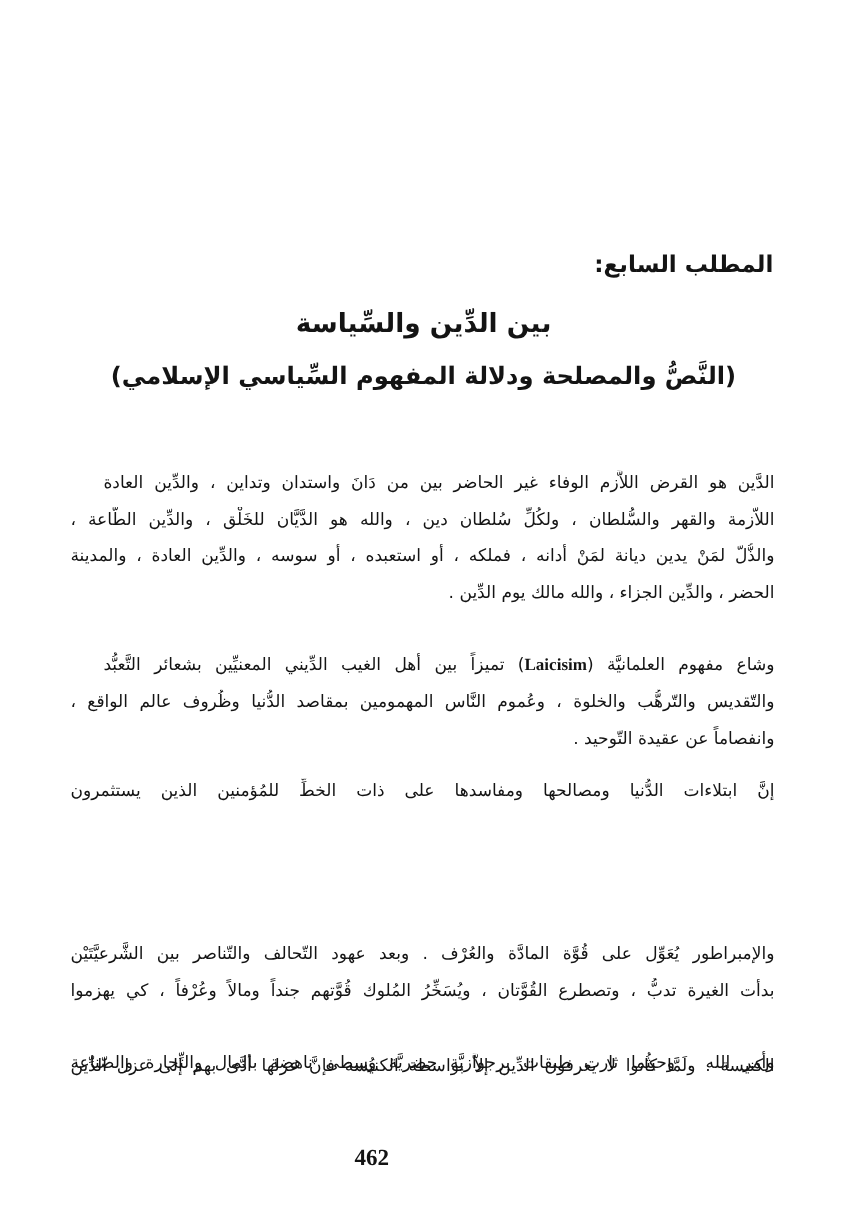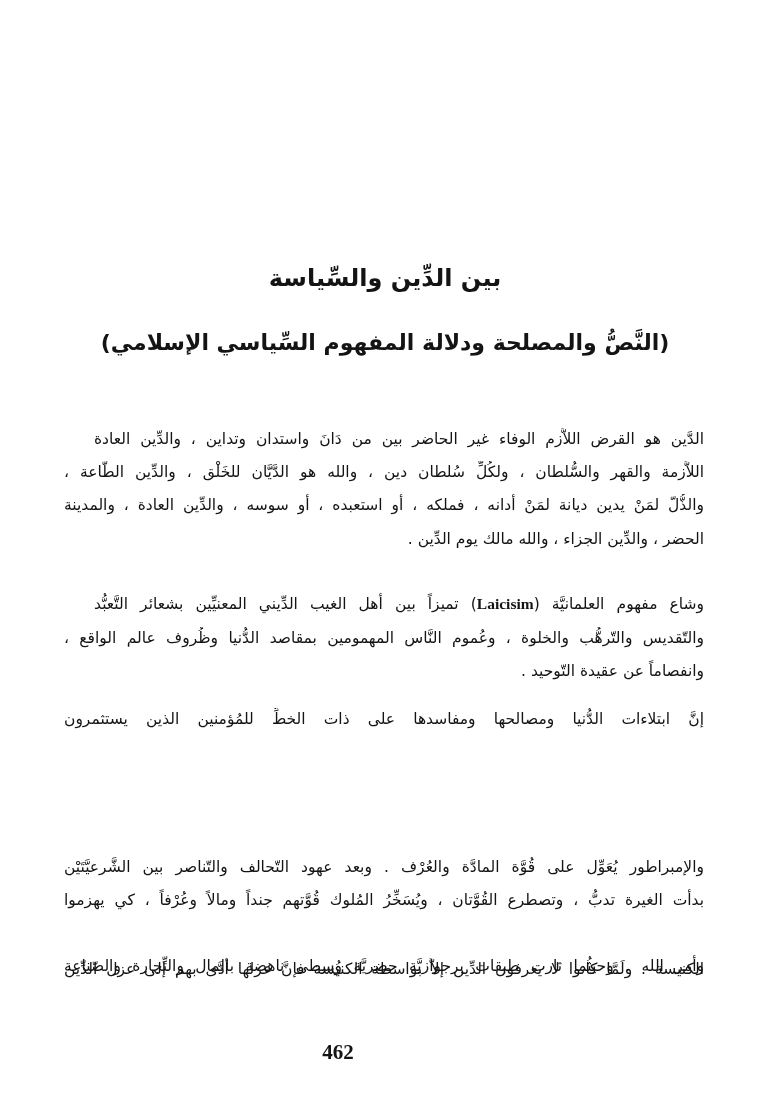--- a/index.html
+++ b/index.html
@@ -6,21 +6,21 @@
     body {
       width: 770px; height: 1115px; position: relative; overflow: hidden;
       font-family: "DejaVu Sans", sans-serif; color: #141414;
     }
     .page { position: absolute; left: 0; top: 0; width: 770px; height: 1115px; }
     .section-label {
       position: absolute; top: 228px; right: 67px;
       font-size: 21px; font-weight: bold; direction: rtl; white-space: nowrap;
     }
     .title {
-      position: absolute; top: 264px; left: 0; width: 770px; text-align: center;
+      position: absolute; top: 280px; left: 0; width: 770px; text-align: center;
       font-size: 24px; font-weight: bold; direction: rtl; white-space: nowrap;
     }
     .subtitle {
       position: absolute; top: 330px; left: 0; width: 770px; text-align: center;
       font-size: 22px; font-weight: bold; direction: rtl; white-space: nowrap;
     }
     .body-line {
       position: absolute; right: 66px; width: 640px;
       font-size: 15.5px; line-height: 22px; direction: rtl; white-space: nowrap;
       text-align: justify; text-align-last: justify; overflow: hidden;
@@ -31,20 +31,21 @@
     .page-number {
       position: absolute; top: 1040px; left: 0; width: 676px; text-align: center;
       font-family: "Liberation Serif", serif; font-weight: bold; font-size: 21px; direction: ltr;
     }
   </style>
 </head>
 <body>
 
 <div class="page">
 
+  <div class="section-label">المطلب السابع:</div>
   <div class="title">بين الدِّين والسِّياسة</div>
   <div class="subtitle">(النَّصُّ والمصلحة ودلالة المفهوم السِّياسي الإسلامي)</div>
 
   <div class="body-line first" style="top:428px;">الدَّين هو القرض اللاَّزم الوفاء غير الحاضر بين من دَانَ واستدان وتداين ، والدِّين العادة</div>
   <div class="body-line" style="top:461px;">اللاَّزمة والقهر والسُّلطان ، ولكُلِّ سُلطان دين ، والله هو الدَّيَّان للخَلْق ، والدِّين الطَّاعة ،</div>
   <div class="body-line" style="top:494px;">والذُّلّ لمَنْ يدين ديانة لمَنْ أدانه ، فملكه ، أو استعبده ، أو سوسه ، والدِّين العادة ، والمدينة</div>
   <div class="body-line last" style="top:528px;">الحضر ، والدِّين الجزاء ، والله مالك يوم الدِّين .</div>
 
   <div class="body-line first" style="top:593px;"><span>وشاع مفهوم العلمانيَّة (</span><span class="latin">Laicisim</span><span>) تميزاً بين أهل الغيب الدِّيني المعنيِّين بشعائر التَّعبُّد</span></div>
   <div class="body-line" style="top:627px;">والتّقديس والتّرهُّب والخلوة ، وعُموم النَّاس المهمومين بمقاصد الدُّنيا وظُروف عالم الواقع ،</div>

